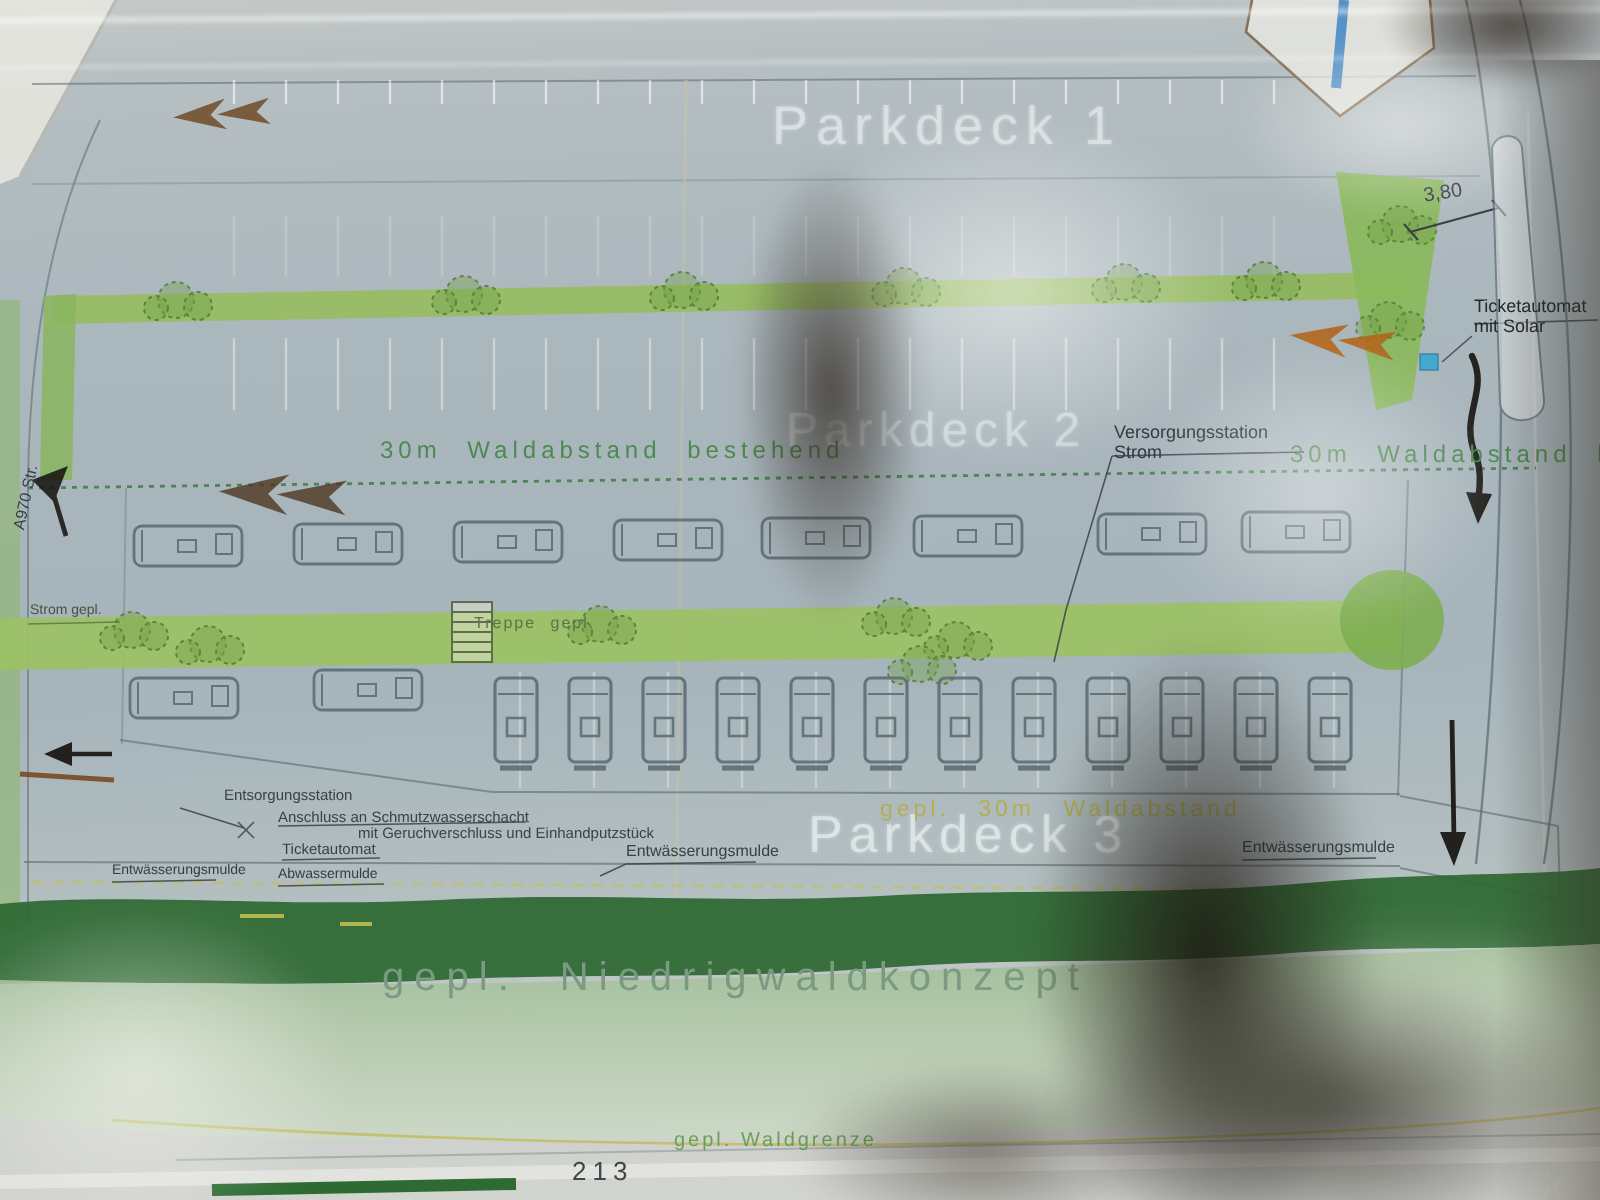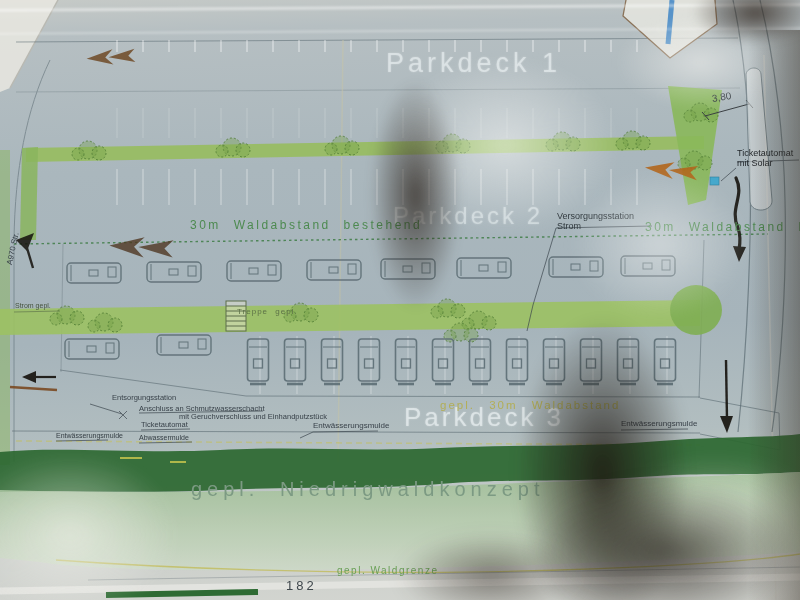--- a/index.html
+++ b/index.html
@@ -279,21 +279,21 @@
     <span class="L l-an1">Anschluss an Schmutzwasserschacht</span>
     <span class="L l-an2">mit Geruchverschluss und Einhandputzstück</span>
     <span class="L l-abw">Ticketautomat</span>
     <span class="L l-muA">Entwässerungsmulde</span>
     <span class="L l-muB">Abwassermulde</span>
     <span class="L l-muC">Entwässerungsmulde</span>
     <span class="L l-muD">Entwässerungsmulde</span>
     <span class="L l-gwald">gepl. 30m Waldabstand</span>
     <span class="L l-nied">gepl. Niedrigwaldkonzept</span>
     <span class="L l-wgr">gepl. Waldgrenze</span>
-    <span class="L l-213">182</span>
+    <span class="L l-213">213</span>
     <span class="L l-road">A970 Str.</span>
   </div>
 
   <div class="r st1"></div>
   <div class="r st2"></div>
   <div class="r br1"></div>
   <div class="r br2"></div>
   <div class="r br3"></div>
   <div class="r br4"></div>
   <div class="r br5"></div>

